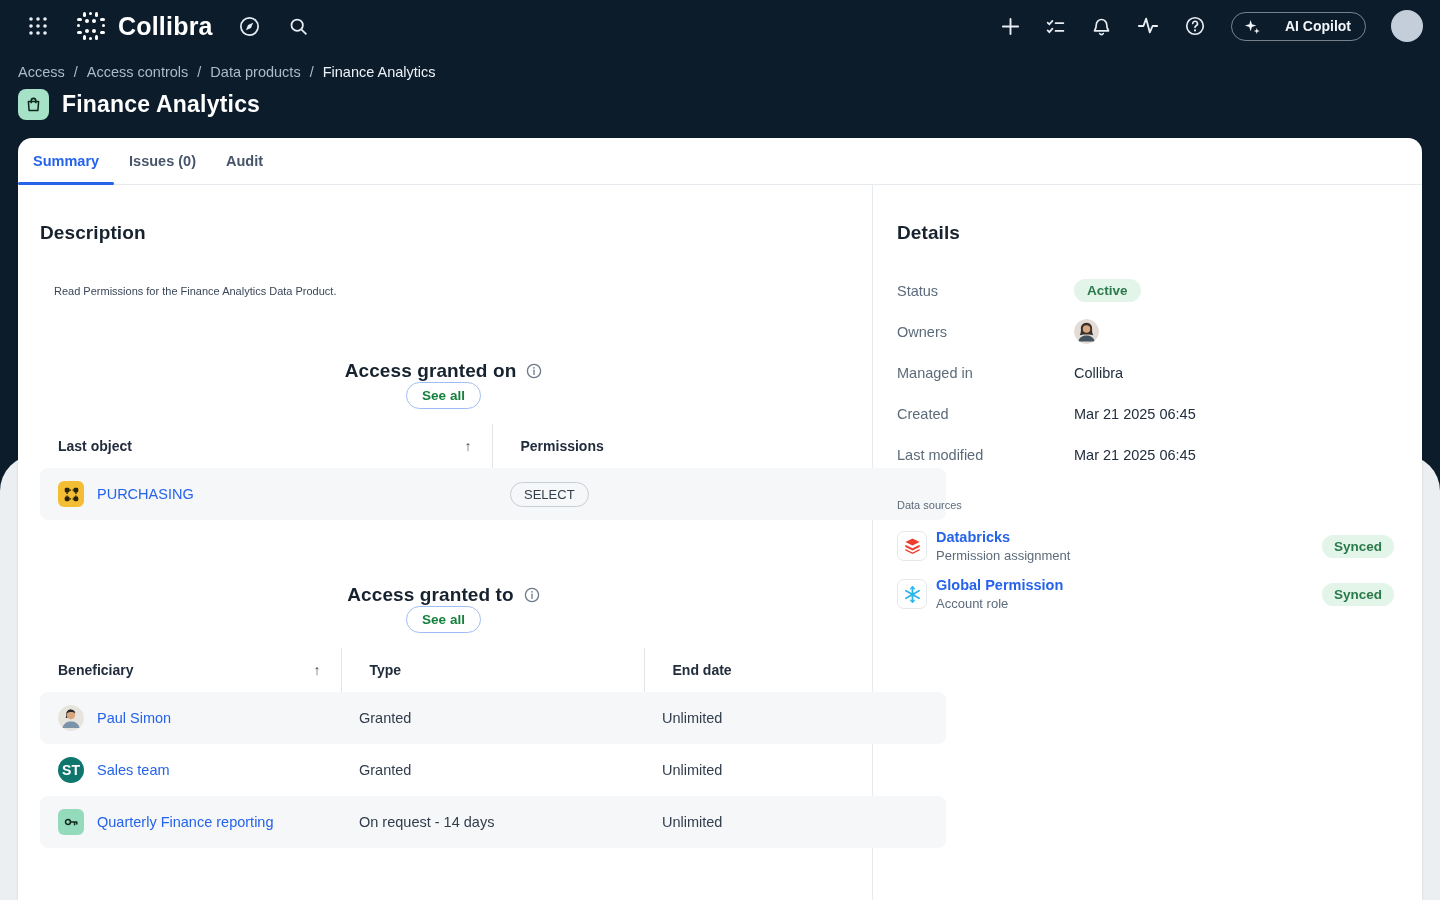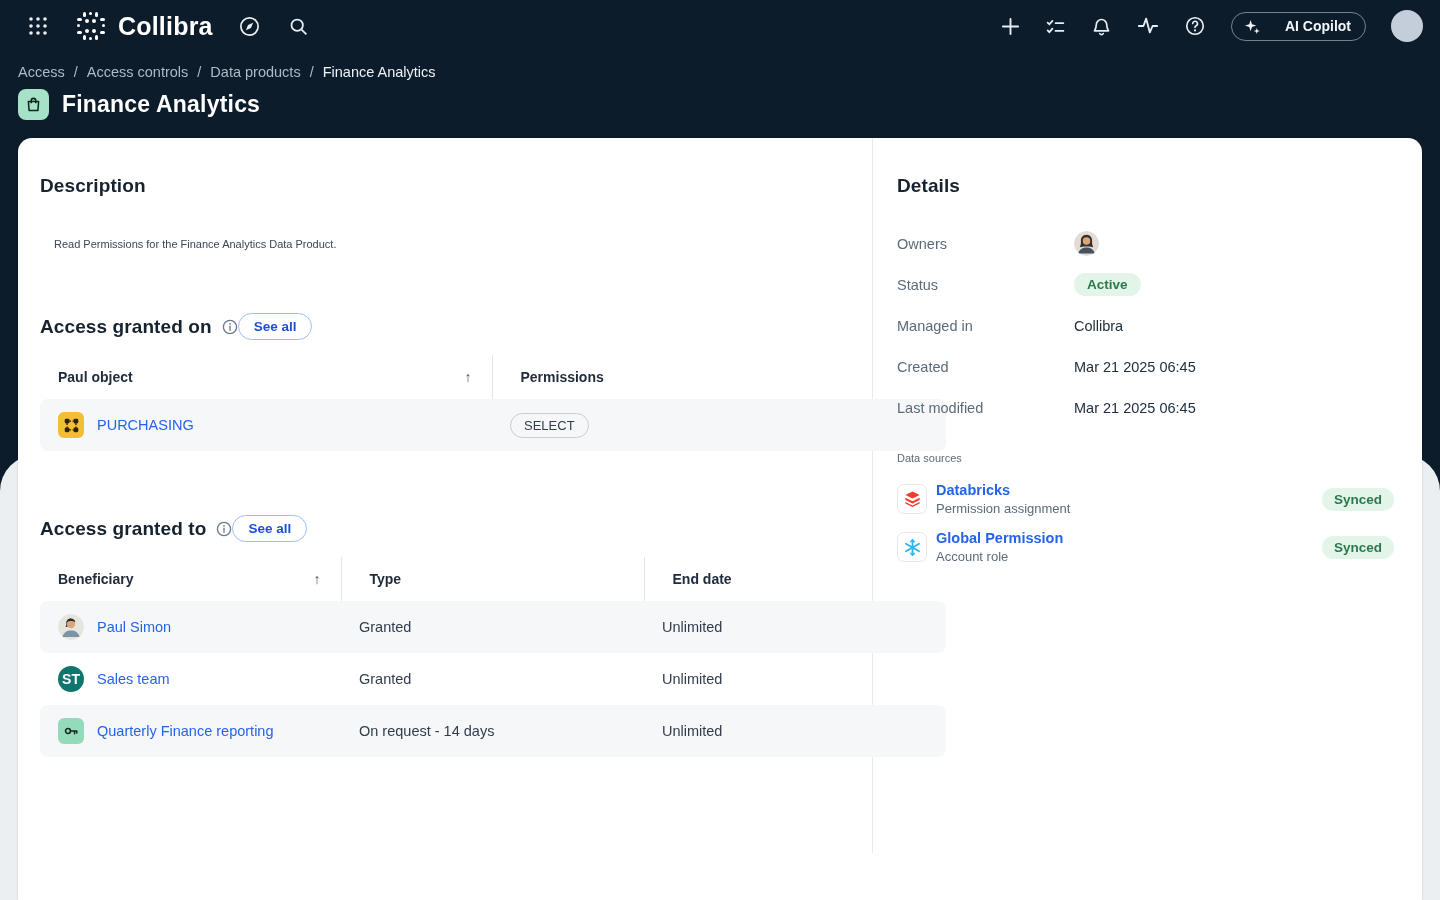--- a/index.html
+++ b/index.html
@@ -39,25 +39,25 @@
   .tab.active::after { content:""; position:absolute; left:0; right:0; bottom:-1px; height:3px; background:#2563EB; border-radius:2px; }
 
   .content { display:flex; height:calc(100% - 47px); }
   .main-col { width:855px; border-right:1px solid #E7EAEE; position:relative; }
   .side-col { flex:1; position:relative; }
 
   .section-heading { font-size:19px; font-weight:700; color:#17222F; letter-spacing:0.1px; }
   .desc-heading { margin:37px 0 0 22px; }
   .desc-text { margin:41px 0 0 36px; font-size:11px; color:#3A4657; }
 
-  .section-header-row { display:flex; align-items:center; margin:0 25px 0 22px; }
+  .section-header-row { display:flex; align-items:center; justify-content:space-between; margin:0 25px 0 22px;flex-direction:column; }
   .sh-left { display:flex; align-items:center; gap:10px; }
   .row-on { margin-top:63px; }
   .row-to { margin-top:64px; }
-  .see-all-btn { border:1px solid #9DBEF5; color:#1d4ed8; background:#fff; font-size:13.5px; font-weight:600; border-radius:15px; padding:5px 15px; cursor:pointer; font-family:inherit; }
+  .see-all-btn { border:1px solid #9DBEF5; color:#15803d; background:#fff; font-size:13.5px; font-weight:600; border-radius:15px; padding:5px 15px; cursor:pointer; font-family:inherit; }
 
   table.grid { border-collapse:collapse; margin:15px 25px 0 22px; width:906px; table-layout:fixed; }
   table.grid th { text-align:left; font-size:14px; font-weight:700; color:#212D3C; padding:14px 0 14px 18px; }
   table.grid th .th-inner { display:flex; align-items:center; }
   table.grid th.divided { border-left:1px solid #E2E6EB;padding-left:28px; }
   table.grid td { padding:0 0 0 18px; height:52px; font-size:14.5px; color:#313D4C; }
   tr.band-gray td { background:#F6F7F8; }
   tr.band-gray td:first-child { border-radius:8px 0 0 8px; }
   tr.band-gray td:last-child { border-radius:0 8px 8px 0; }
   .sort-arrow { margin-left:auto; margin-right:20px; color:#46525F; font-size:14px; font-weight:400; }
@@ -209,20 +209,25 @@
     <span class="title-icon">
       <svg width="17" height="17" viewBox="0 0 20 20" fill="none" stroke="#10261B" stroke-width="1.8" stroke-linejoin="round">
         <path d="M4 6.5 H16 L15.2 17 H4.8 Z"></path>
         <path d="M7.3 8.5 V5.5 a2.7 2.7 0 0 1 5.4 0 V8.5"></path>
       </svg>
     </span>
     <span class="page-title">Finance Analytics</span>
   </div>
 
   <div class="card">
+    <div class="tabbar">
+      <div class="tab active">Summary</div>
+      <div class="tab">Issues (0)</div>
+      <div class="tab">Audit</div>
+    </div>
 
     <div class="content">
 
       <div class="main-col">
 
         <div class="section-heading desc-heading">Description</div>
         <div class="desc-text">Read Permissions for the Finance Analytics Data Product.</div>
 
         <div class="section-header-row row-on">
           <div class="sh-left">
@@ -240,21 +245,21 @@
 
         <table class="grid">
           <colgroup>
               <col style="width:452px">
               <col>
             </colgroup>
           <thead>
             <tr>
               <th>
                 <span class="th-inner">
-                  <span>Paul object</span>
+                  <span>Last object</span>
                   <span class="sort-arrow">↑</span>
                 </span>
               </th>
               <th class="divided">Permissions</th>
             </tr>
           </thead>
           <tbody>
             <tr class="band-gray">
               <td>
                 <span class="cell-entity">
@@ -357,35 +362,35 @@
             </tr>
           </tbody>
         </table>
       </div>
 
       <div class="side-col">
         <div class="section-heading details-heading">Details</div>
 
         <div class="detail-fields">
           <div class="dfield">
+            <span class="dlabel">Status</span>
+            <span class="status-pill">Active</span>
+          </div>
+          <div class="dfield">
             <span class="dlabel">Owners</span>
             <span class="dvalue avatar-owner">
               <svg width="25" height="25" viewBox="0 0 26 26">
                 <circle cx="13" cy="13" r="13" fill="#E3DCD6"></circle>
                 <path d="M13 3.8 C9 3.8 6.8 7 7.2 10.5 C7.4 13 6.8 15.5 6 17 L10 16 L16 16 L20 17 C19.2 15.5 18.6 13 18.8 10.5 C19.2 7 17 3.8 13 3.8 Z" fill="#3A2E2A"></path>
                 <circle cx="13" cy="10.5" r="3.9" fill="#D9A77E"></circle>
                 <path d="M4.5 23.5 C5.5 19 9 17.2 13 17.2 C17 17.2 20.5 19 21.5 23.5 Z" fill="#44525F"></path>
               </svg>
             </span>
           </div>
           <div class="dfield">
-            <span class="dlabel">Status</span>
-            <span class="status-pill">Active</span>
-          </div>
-          <div class="dfield">
             <span class="dlabel">Managed in</span>
             <span class="dvalue">Collibra</span>
           </div>
           <div class="dfield">
             <span class="dlabel">Created</span>
             <span class="dvalue">Mar 21 2025 06:45</span>
           </div>
           <div class="dfield">
             <span class="dlabel">Last modified</span>
             <span class="dvalue">Mar 21 2025 06:45</span>

